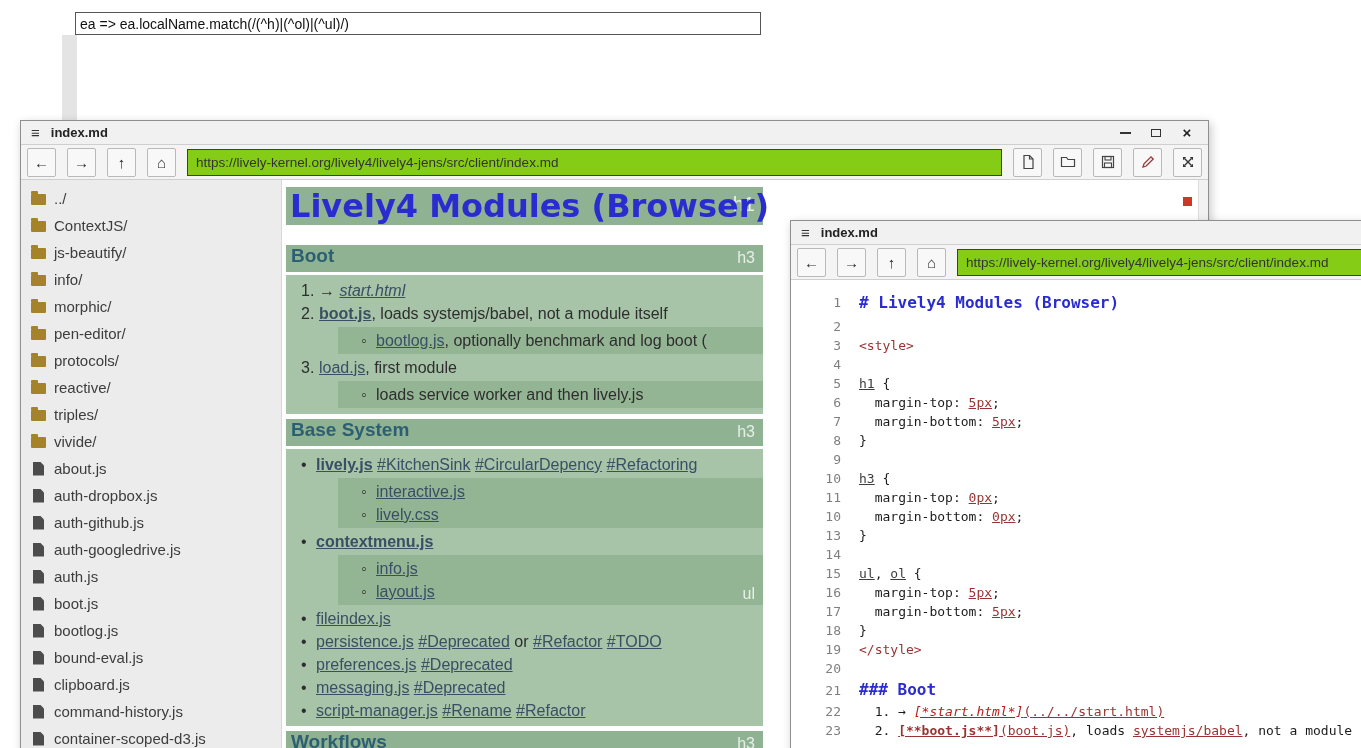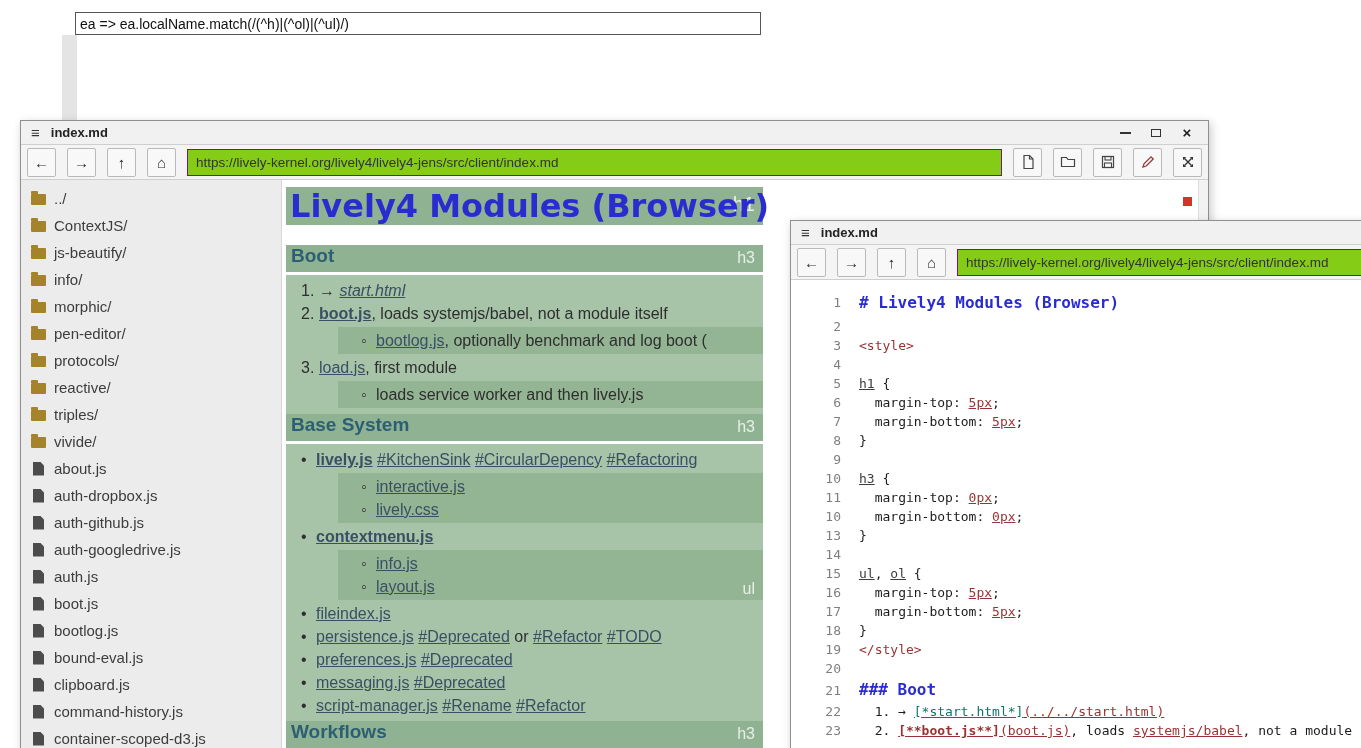--- a/index.html
+++ b/index.html
@@ -48,21 +48,21 @@
 
   .h1box{position:relative;height:38px;background:#8fb292;margin-bottom:20px;overflow:visible}
   .h1text{position:relative;z-index:2;display:inline-block;white-space:nowrap;
     font-family:"DejaVu Sans",sans-serif;font-weight:700;font-size:32px;line-height:38px;color:#2a2ccf;padding-left:4px}
   .taglabel{position:absolute;color:#e7efe7;z-index:1}
   .h1box .taglabel{right:8px;top:6px;font-size:20px}
   .h3box{position:relative;height:27px;background:#8fb292;display:flex;align-items:flex-start;margin-bottom:3px}
   .h3text{font-size:19px;font-weight:700;color:#2d5f73;padding-left:5px}
   .h3box .taglabel{right:8px;top:4px;font-size:16px}
 
-  .listbox{background:#a7c3a8;padding:4px 0;overflow:hidden}
+  .listbox{background:#a7c3a8;padding:4px 0;margin-bottom:5px;overflow:hidden}
   .li{line-height:23px;white-space:nowrap;font-size:16px;color:#2e2e2e;padding-left:15px;overflow:hidden}
   .mk-ol{display:inline-block;width:18px}
   .mk-ul{display:inline-block;width:15px}
   .nested{background:#93b594;margin:2px 0 2px 52px;padding:2px 8px;position:relative;overflow:hidden}
   .nested .taglabel{right:8px;bottom:2px;top:auto;font-size:16px}
   .mlink{color:#3a4f63;text-decoration:underline;cursor:pointer}
   .bold{font-weight:700}
   .ital{font-style:italic}
   .wfbox{margin-bottom:0}
 
@@ -74,21 +74,21 @@
   .row-h3{height:24px}
   .gut{width:38px;flex:none;text-align:right;color:#7f7f7f;font-size:13px}
   .ctext{padding-left:18px;white-space:pre}
   .cp{color:#1c1c1c}
   .csel{color:#3d3d3d;text-decoration:underline}
   .cval{color:#993333;text-decoration:underline}
   .ct{color:#993333}
   .cmh1{color:#2a2ccf;font-weight:700;font-size:16px;font-family:"DejaVu Sans Mono",monospace}
   .cmh3{color:#2a2ccf;font-weight:700;font-size:16px}
   .clk{color:#993333;text-decoration:underline}
-  .clkem{color:#0f766e;text-decoration:underline;}
+  .clkem{color:#b91c1c;text-decoration:underline;font-style:italic}
   .clkb{color:#993333;text-decoration:underline;font-weight:700}
 
   .redsq{position:absolute;left:1183px;top:197px;width:9px;height:9px;background:#d2342a;z-index:6}
   svg{display:block}
 </style>
 </head>
 <body>
 
 <div class="stage">
 

